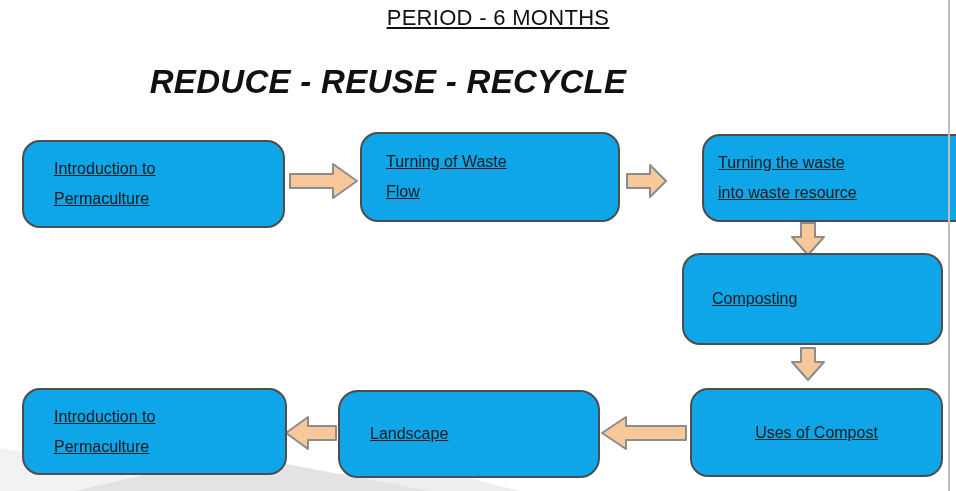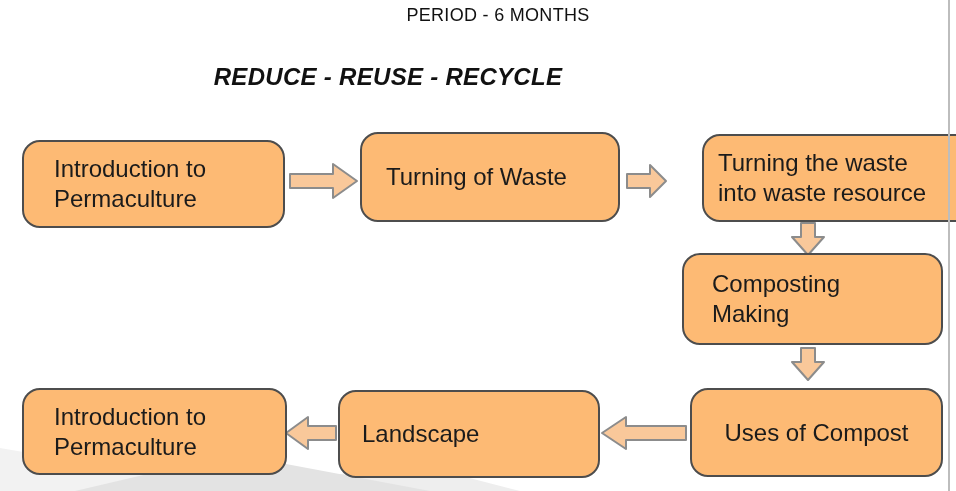--- a/index.html
+++ b/index.html
@@ -8,38 +8,39 @@
     width:956px;height:491px;
     background:#ffffff;
     overflow:hidden;
     font-family:"Liberation Sans", sans-serif;
     color:#1b1b1b;
   }
   .title{
     position:absolute;top:5px;left:0;width:956px;
     padding-left:40px;box-sizing:border-box;
     text-align:center;
-    font-size:18px;font-weight:400;color:#111;
+    font-size:22px;font-weight:400;color:#111;
     letter-spacing:0.3px;
+    text-decoration:underline;
   }
   .subtitle{
     position:absolute;top:63px;left:0;width:776px;
     padding-left:0;box-sizing:border-box;
     text-align:center;
-    font-size:24px;font-weight:700;font-style:italic;color:#111;
+    font-size:33px;font-weight:700;font-style:italic;color:#111;
     letter-spacing:0.3px;
   }
   .box{
     position:absolute;
-    background:#fdba74;
+    background:#0ea5e9;
     border:2px solid #4d4d4d;
     border-radius:18px;
     box-sizing:border-box;
     display:flex;flex-direction:column;justify-content:center;
-    font-size:24px;line-height:30px;
+    font-size:16px;line-height:30px;text-decoration:underline;
   }
   .box .ln{white-space:nowrap;}
   .box.center-text{align-items:center;text-align:center;}
   .arrow{position:absolute;}
   .arrow svg{display:block;}
   #decor-corner{position:absolute;left:0;top:440px;z-index:0;}
   .layer{z-index:1;}
   #slide-right-edge{
     position:absolute;top:0;right:6px;width:2px;height:491px;
     background:#bdbdbd;z-index:2;
@@ -69,20 +70,21 @@
   </div>
 
   <div class="arrow layer" style="left:289px;top:162px;">
     <svg width="70" height="38" viewBox="0 0 70 38" xmlns="http://www.w3.org/2000/svg">
       <polygon points="1,12 44,12 44,2 68,19 44,36 44,26 1,26" fill="#F9C89A" stroke="#8C8C8C" stroke-width="2" stroke-linejoin="round"></polygon>
     </svg>
   </div>
 
   <div class="box layer" style="left:360px;top:132px;width:260px;height:90px;padding-left:24px;">
     <div class="ln">Turning of Waste</div>
+    <div class="ln">Flow</div>
   </div>
 
   <div class="arrow layer" style="left:626px;top:163px;">
     <svg width="42" height="36" viewBox="0 0 42 36" xmlns="http://www.w3.org/2000/svg">
       <polygon points="1,11 24,11 24,2 40,18 24,34 24,25 1,25" fill="#F9C89A" stroke="#8C8C8C" stroke-width="2" stroke-linejoin="round"></polygon>
     </svg>
   </div>
 
   <div class="box layer" style="left:702px;top:134px;width:298px;height:88px;padding-left:14px;">
     <div class="ln">Turning the waste</div>
@@ -90,40 +92,39 @@
   </div>
 
   <div class="arrow layer" style="left:790px;top:222px;">
     <svg width="36" height="34" viewBox="0 0 36 34" xmlns="http://www.w3.org/2000/svg">
       <polygon points="11,1 25,1 25,15 34,15 18,33 2,15 11,15" fill="#F9C89A" stroke="#8C8C8C" stroke-width="2" stroke-linejoin="round"></polygon>
     </svg>
   </div>
 
   <div class="box layer" style="left:682px;top:253px;width:261px;height:92px;padding-left:28px;">
     <div class="ln">Composting</div>
-    <div class="ln">Making</div>
   </div>
 
   <div class="arrow layer" style="left:790px;top:347px;">
     <svg width="36" height="34" viewBox="0 0 36 34" xmlns="http://www.w3.org/2000/svg">
       <polygon points="11,1 25,1 25,15 34,15 18,33 2,15 11,15" fill="#F9C89A" stroke="#8C8C8C" stroke-width="2" stroke-linejoin="round"></polygon>
     </svg>
   </div>
 
   <div class="box center-text layer" style="left:690px;top:388px;width:253px;height:89px;">
     <div class="ln">Uses of Compost</div>
   </div>
 
   <div class="arrow layer" style="left:600px;top:415px;">
     <svg width="88" height="36" viewBox="0 0 88 36" xmlns="http://www.w3.org/2000/svg">
       <polygon points="2,18 26,2 26,11 86,11 86,25 26,25 26,34" fill="#F9C89A" stroke="#8C8C8C" stroke-width="2" stroke-linejoin="round"></polygon>
     </svg>
   </div>
 
-  <div class="box layer" style="left:338px;top:390px;width:262px;height:88px;padding-left:22px;">
+  <div class="box layer" style="left:338px;top:390px;width:262px;height:88px;padding-left:30px;border-radius:20px;">
     <div class="ln">Landscape</div>
   </div>
 
   <div class="arrow layer" style="left:284px;top:415px;">
     <svg width="54" height="36" viewBox="0 0 54 36" xmlns="http://www.w3.org/2000/svg">
       <polygon points="2,18 24,2 24,11 52,11 52,25 24,25 24,34" fill="#F9C89A" stroke="#8C8C8C" stroke-width="2" stroke-linejoin="round"></polygon>
     </svg>
   </div>
 
   <div class="box layer" style="left:22px;top:388px;width:265px;height:87px;padding-left:30px;">

